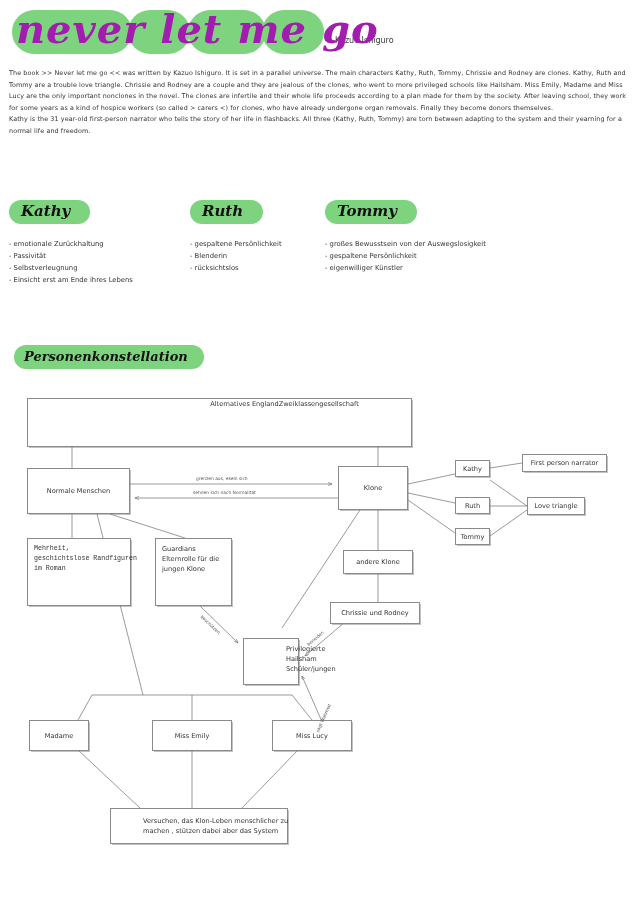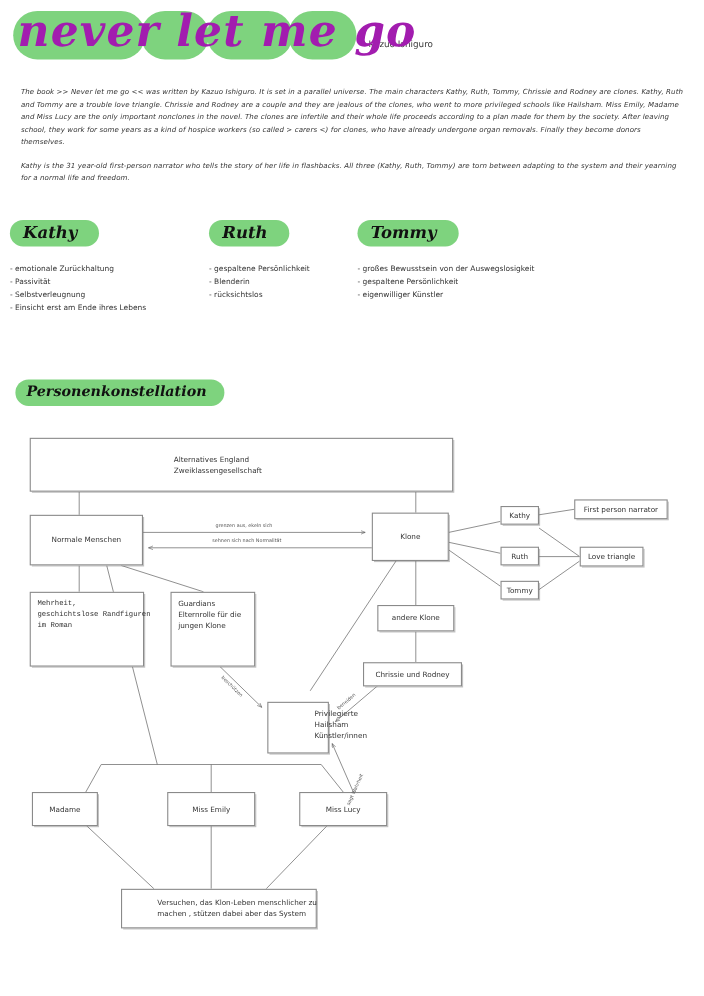--- a/index.html
+++ b/index.html
@@ -54,21 +54,21 @@
   #summary {
     position: absolute;
     left: 9px;
     top: 68px;
     width: 622px;
     font-size: 6.4px;
     line-height: 11.5px;
     color: #333333;
     letter-spacing: 0.1px;
   }
-  #summary p { margin: 10px; font-style: italic; }
+  #summary p { margin: 0; }
 
   
   .char-col { position: absolute; }
   #char-kathy { left: 9px;  top: 200px; width: 175px; }
   #char-ruth  { left: 190px; top: 200px; width: 130px; }
   #char-tommy { left: 325px; top: 200px; width: 230px; }
 
   .char-pill {
     display: inline-block;
     background: #7ed37e;
@@ -249,21 +249,21 @@
       <path d="M192,307 L192,332"></path>
 
       <path d="M78,362 L140,420"></path>
 
       <path d="M192,362 L192,420"></path>
 
       <path d="M298,362 L242,420"></path>
     </g>
   </svg>
 
-  <div class="node center" style="left:27px; top:10px; width:385px; height:49px; flex-direction:column; align-items:flex-start; padding-left:130px;">
+  <div class="node center" style="left:27px; top:10px; width:385px; height:49px; align-items:flex-start; padding-left:130px;">
     <span class="ln">Alternatives England</span>
     <span class="ln">Zweiklassengesellschaft</span>
   </div>
 
   <div class="node center" style="left:27px; top:80px; width:103px; height:46px;">
     <span class="ln">Normale Menschen</span>
   </div>
 
   <div class="node center" style="left:338px; top:78px; width:70px; height:44px;">
     <span class="ln">Klone</span>
@@ -302,21 +302,21 @@
     <span class="ln">andere Klone</span>
   </div>
 
   <div class="node center" style="left:330px; top:214px; width:90px; height:22px;">
     <span class="ln">Chrissie und Rodney</span>
   </div>
 
   <div class="node pad" style="left:243px; top:250px; width:56px; height:47px;padding-left:42px;">
     <span class="ln">Privilegierte</span>
     <span class="ln">Hailsham</span>
-    <span class="ln">Künstler/innen</span>
+    <span class="ln">Schüler/jungen</span>
   </div>
 
   <div class="node center" style="left:29px; top:332px; width:60px; height:31px;">
     <span class="ln">Madame</span>
   </div>
   <div class="node center" style="left:152px; top:332px; width:80px; height:31px;">
     <span class="ln">Miss Emily</span>
   </div>
   <div class="node center" style="left:272px; top:332px; width:80px; height:31px;">
     <span class="ln">Miss Lucy</span>

